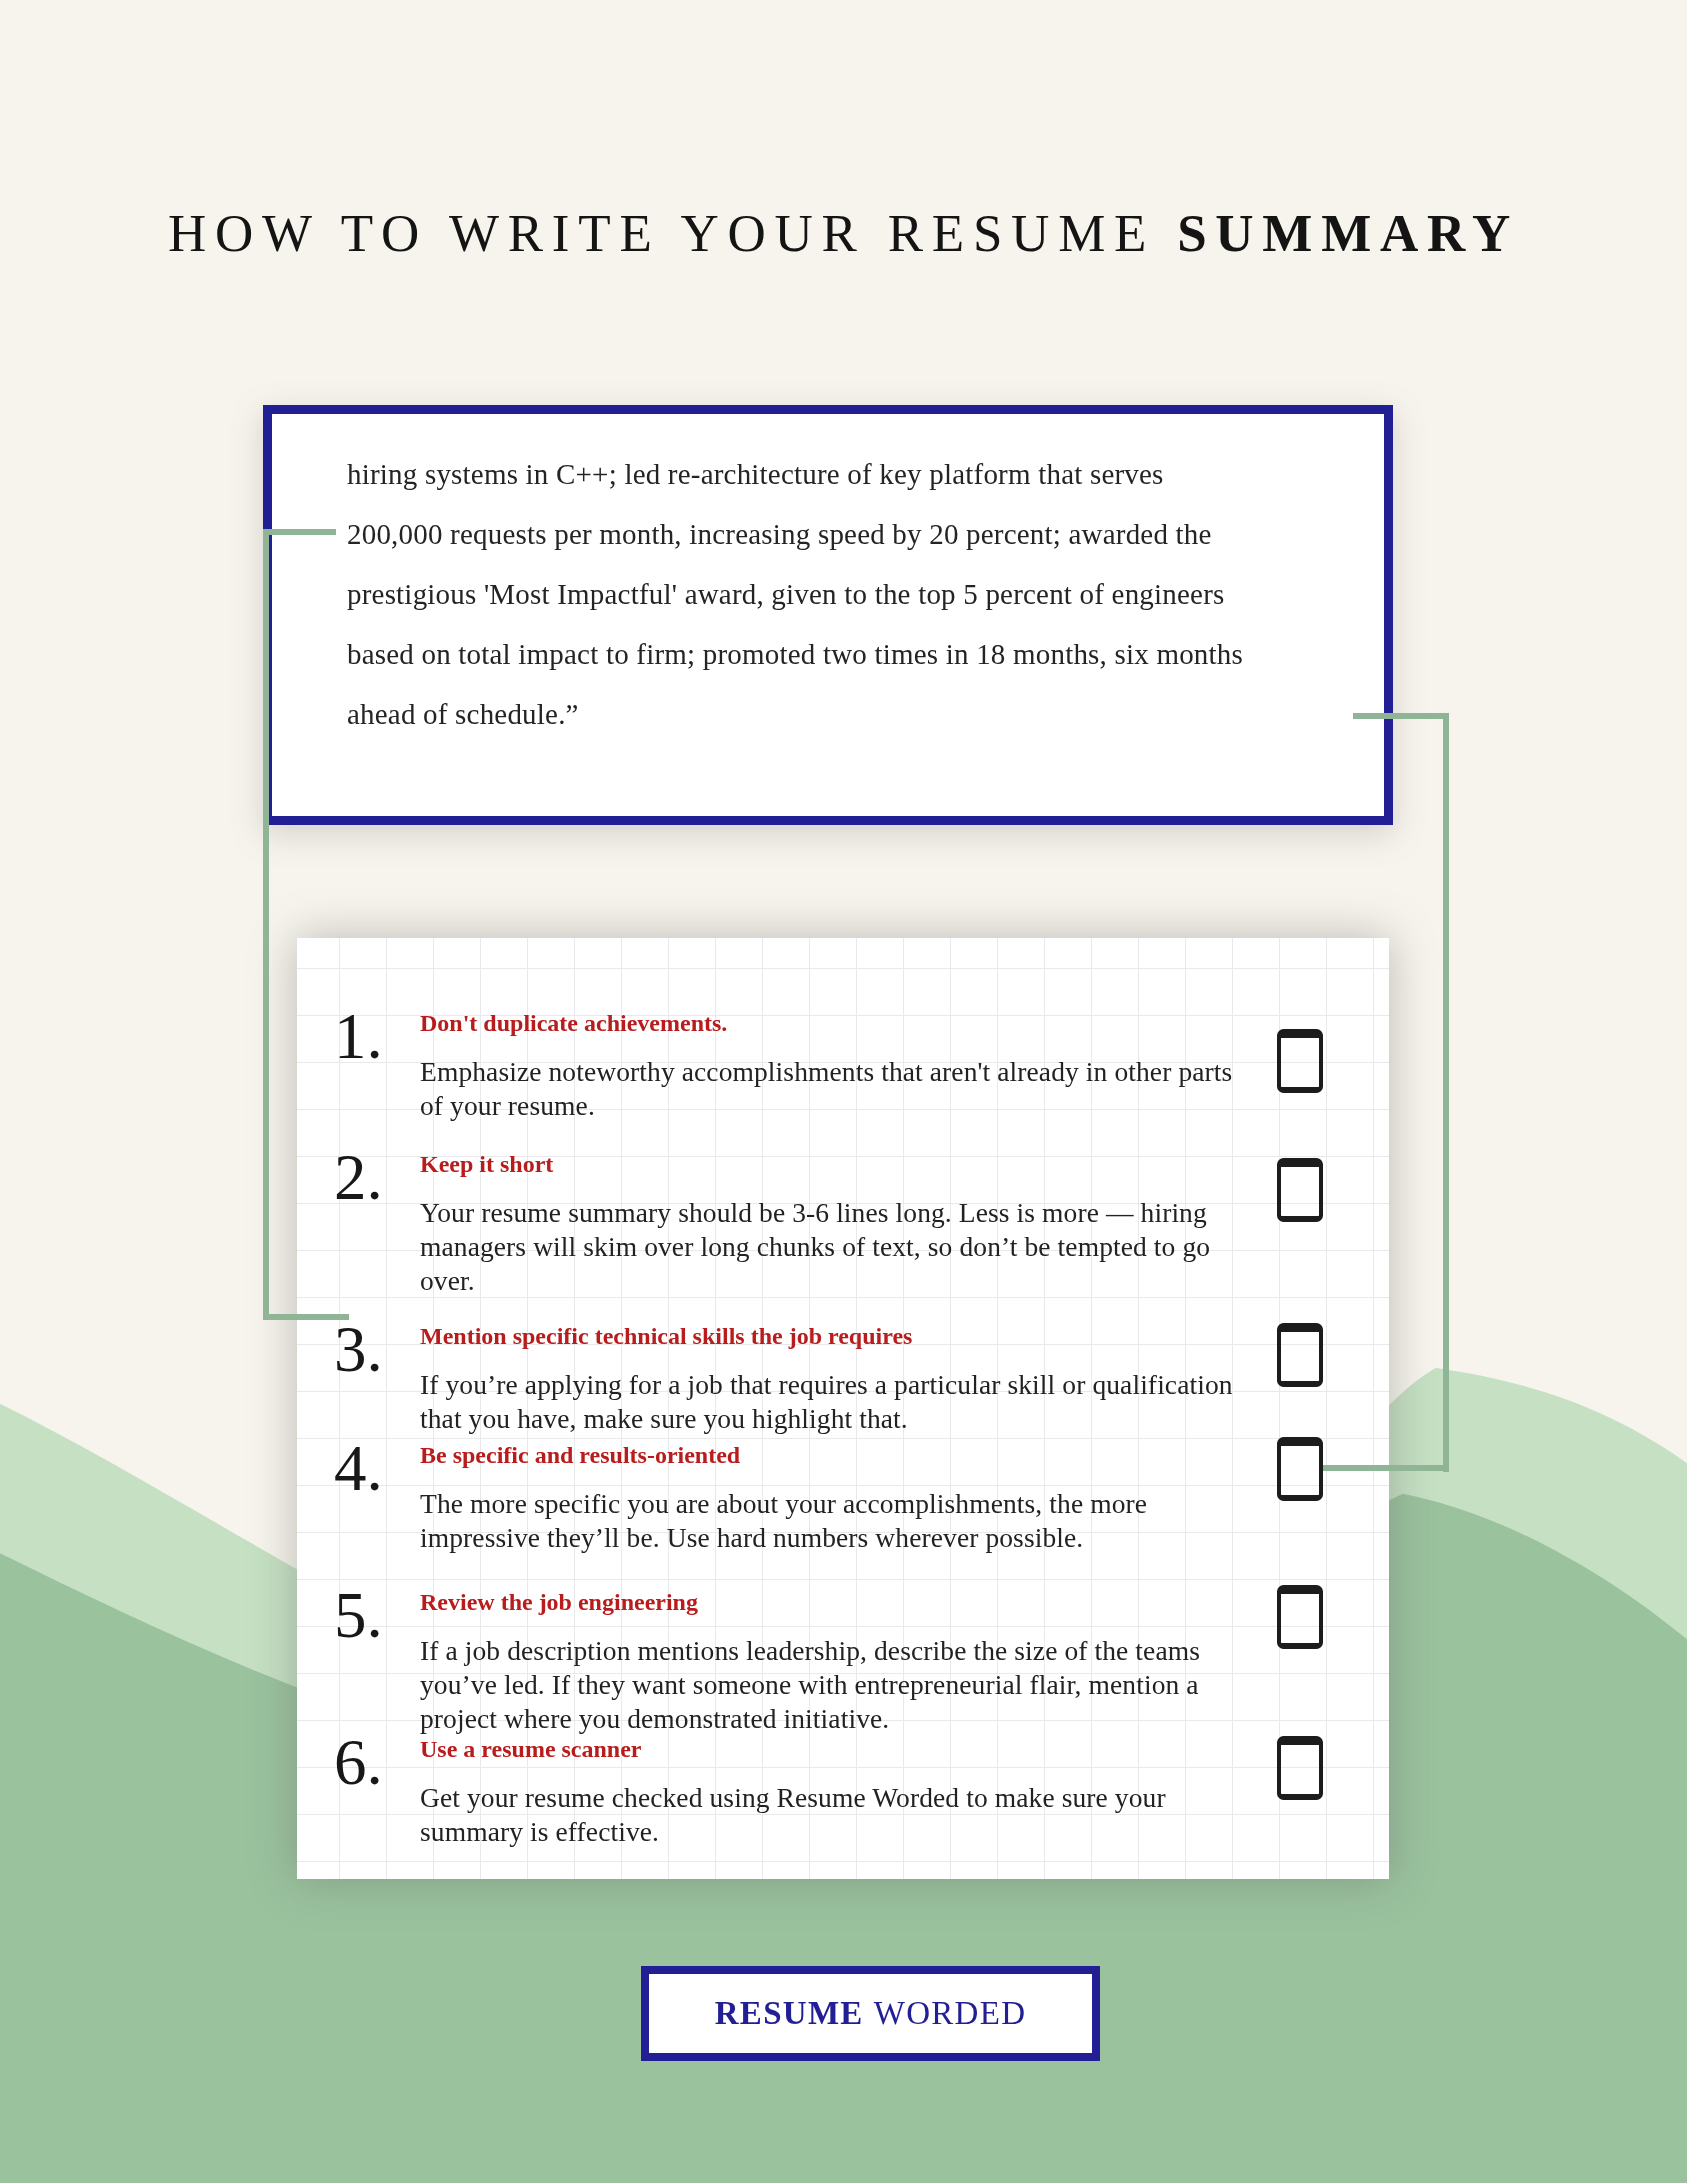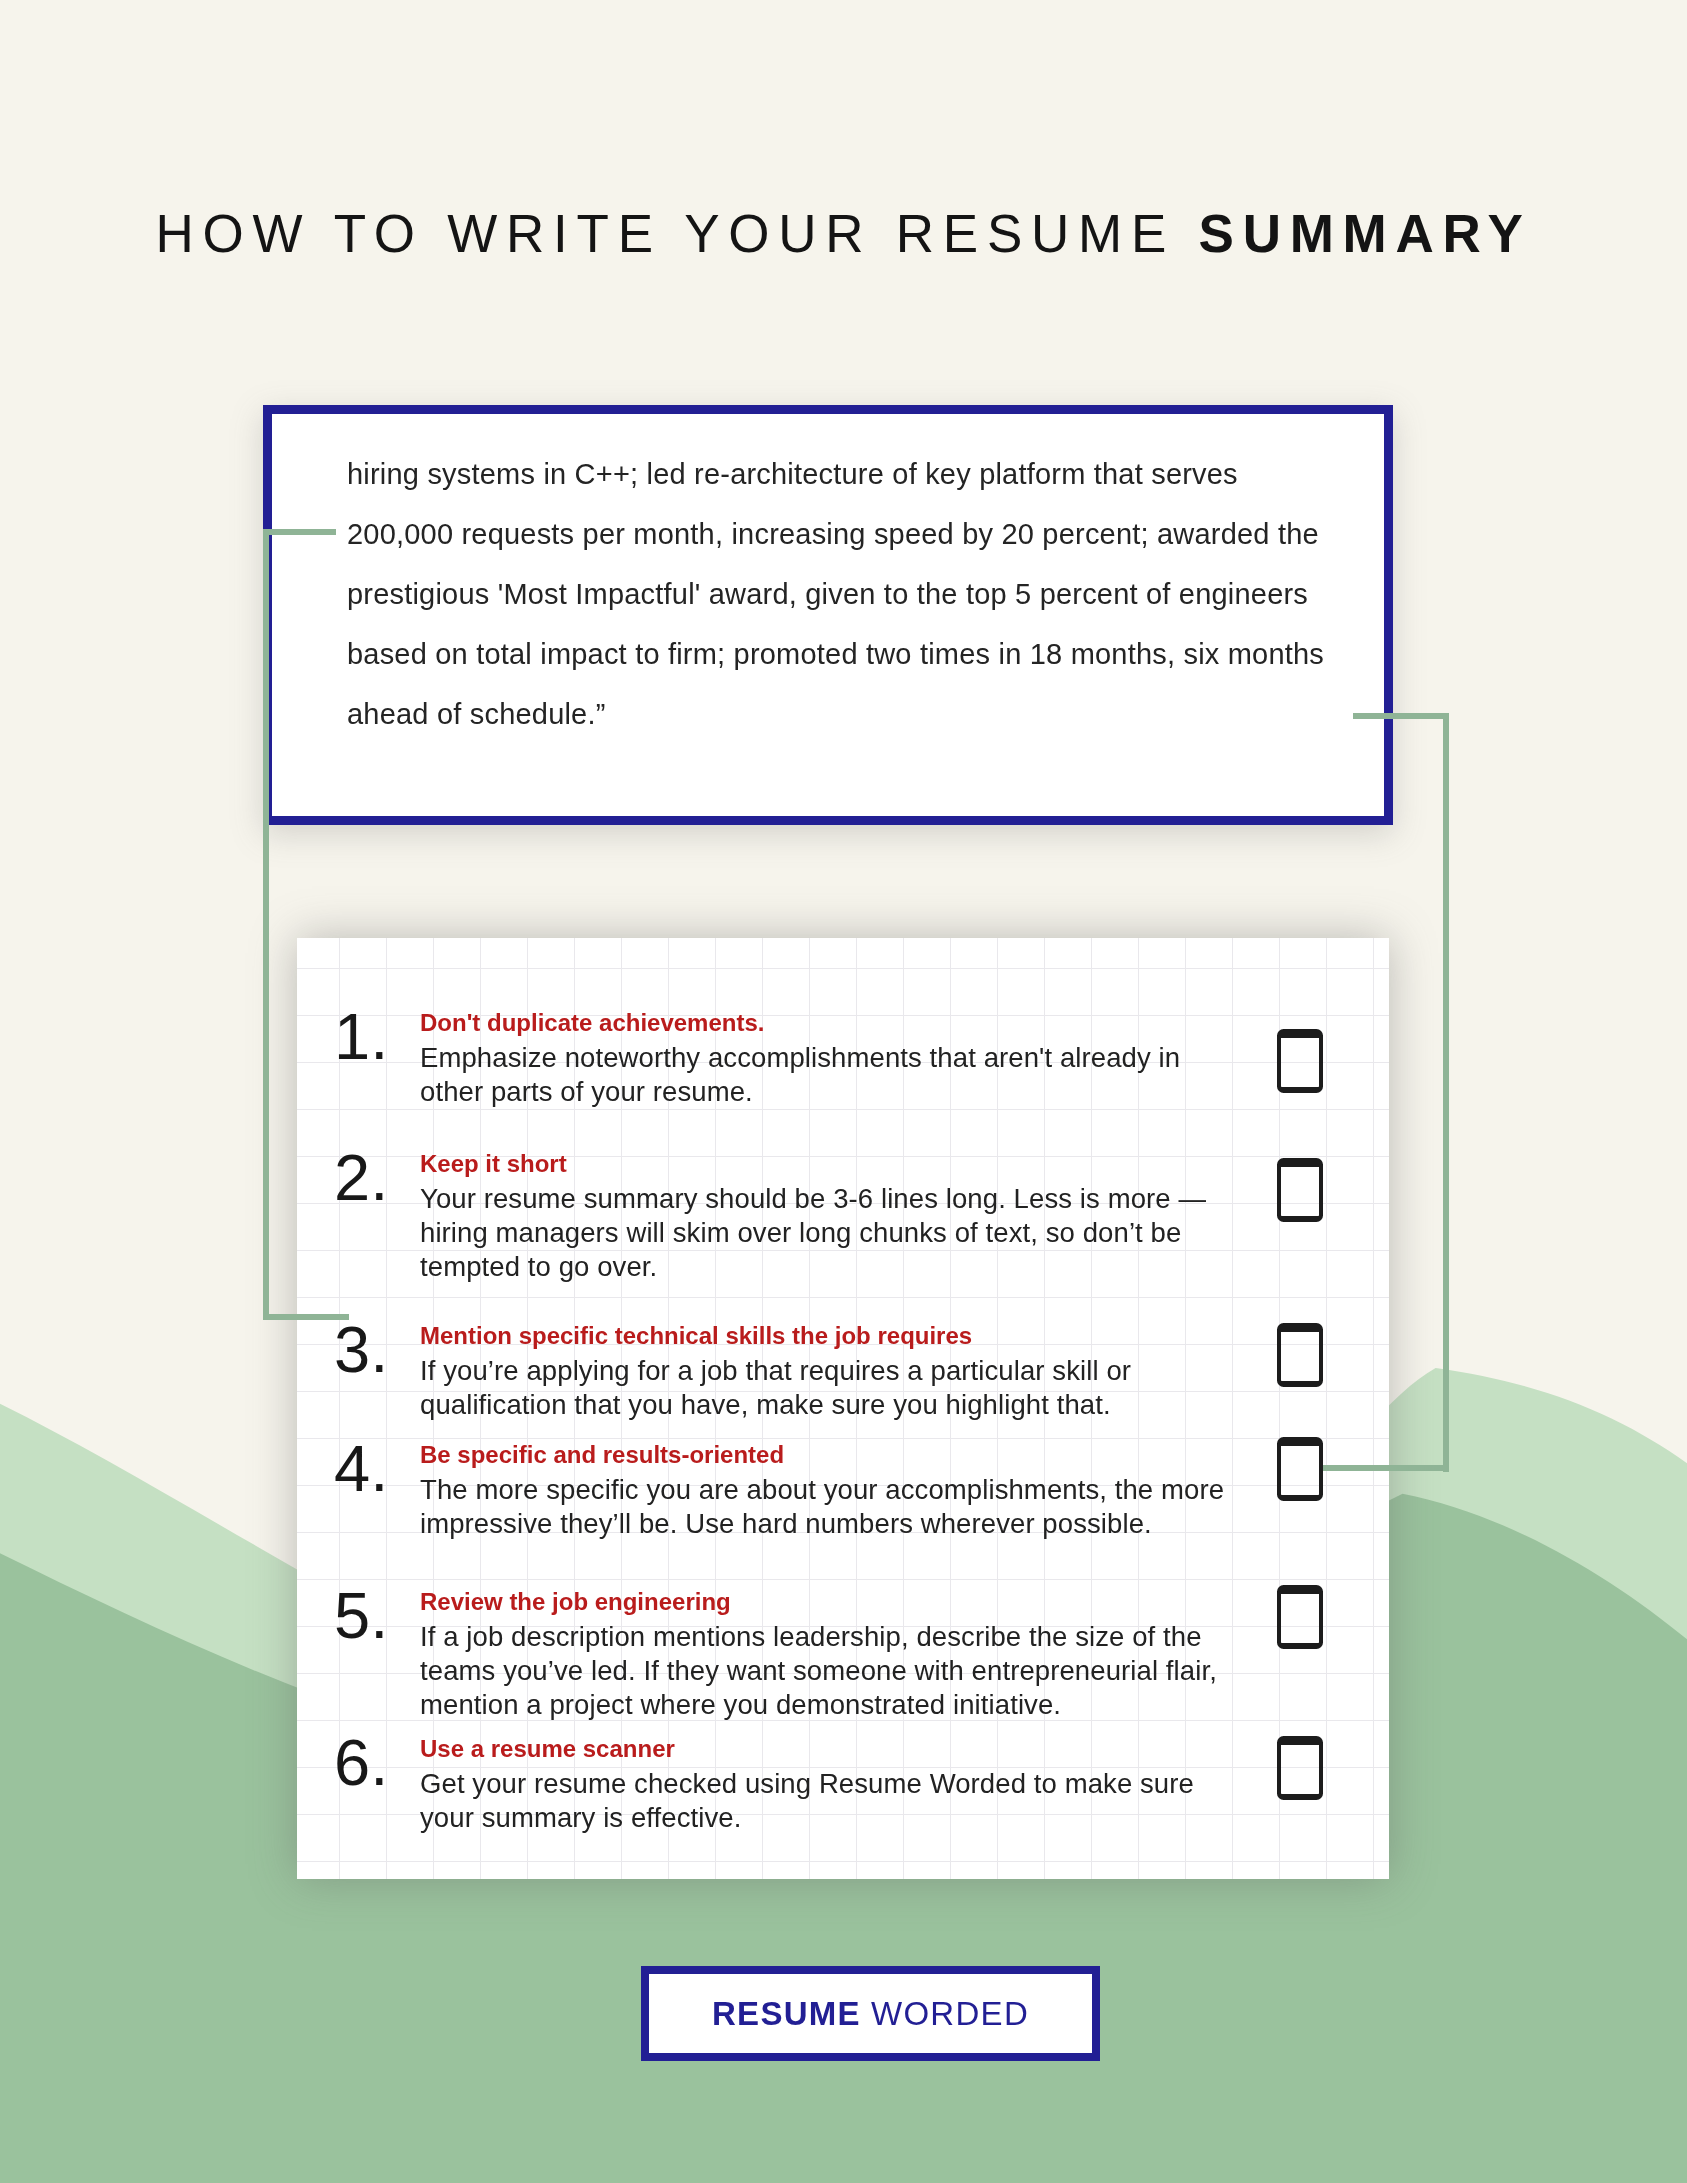--- a/index.html
+++ b/index.html
@@ -2,21 +2,21 @@
 <html style="--cream: #f6f4ec; --navy: #221f94; --sage: #8fb496; --wave-light: #c5e0c3; --wave-medium: #9ac29d; --grid: #e9e8ec; --ink: #222222; --box: #1c1c1c;font-size:10.6px"><head>
 <meta charset="utf-8">
 <style>
   :root{
     --cream:#f6f4ec; --navy:#221f94; --sage:#8fb496;
     --wave-light:#c5e0c3; --wave-medium:#9ac29d;
     --grid:#e9e8ec; --ink:#222222; --box:#1c1c1c;
   }
   html,body{margin:0;padding:0;}
   body{font-family:"Liberation Sans", sans-serif; background:#ddd;}
-  .page{position:relative; width:1687px; height:2183px; background:var(--cream); overflow:hidden;}
+  .page{position:relative; width:1687px; height:2183px; background:var(--cream); overflow:hidden;font-family:Liberation Serif, serif;}
 
   .waves{position:absolute; left:0; top:0; width:1687px; height:2183px; z-index:1;}
 
   .main-title{position:absolute; top:167px; left:0; width:100%; text-align:center;
     font-size:53px; font-weight:400; letter-spacing:0.165em; color:#141414; z-index:2; white-space:nowrap;}
   .main-title .title-bold{font-weight:800;}
 
   .quote-box{position:absolute; left:263px; top:405px; width:1130px; height:420px;
     box-sizing:border-box; background:#ffffff; border:9.3px solid var(--navy);
     padding:30px 26.5px 0 75px; z-index:2; box-shadow:0 9.3px 30px rgba(110,110,110,0.25);}
@@ -38,21 +38,21 @@
       linear-gradient(to right, var(--grid) 0 1.3px, transparent 1.3px);
     background-size:47px 47px;
     background-position:0 30px, 42px 0;
     box-shadow:0 0 43px rgba(95,95,95,0.40);}
 
   .item{position:absolute; left:334px; width:946px; display:grid;
     grid-template-columns:86px 1fr; z-index:4;}
   .item-number{font-size:65px; line-height:0.95; font-weight:400; color:#181818;}
   .item-title{font-size:24px; line-height:34px; font-weight:700; color:#b91c1c;}
   .item-body{font-size:27.5px; line-height:34px; font-weight:400; color:var(--ink);
-    margin-top:1px; max-width:820px; letter-spacing:0.1px;}
+    margin-top:15px; max-width:820px; letter-spacing:0.1px;}
 
   .checkbox{position:absolute; left:1277px; width:46px; height:64px; box-sizing:border-box;
     border:4.6px solid var(--box); border-top-width:9.3px; border-bottom-width:6.6px;
     border-radius:6.6px; background:transparent; z-index:5;}
 
   .logo-box{position:absolute; left:641px; top:1966px; width:459px; height:95px;
     box-sizing:border-box; background:#ffffff; border:8px solid var(--navy);
     display:flex; align-items:center; justify-content:center; z-index:5;
     font-size:33px; letter-spacing:1.3px; color:var(--navy); white-space:nowrap;}
   .logo-bold{font-weight:800; margin-right:10px;}

